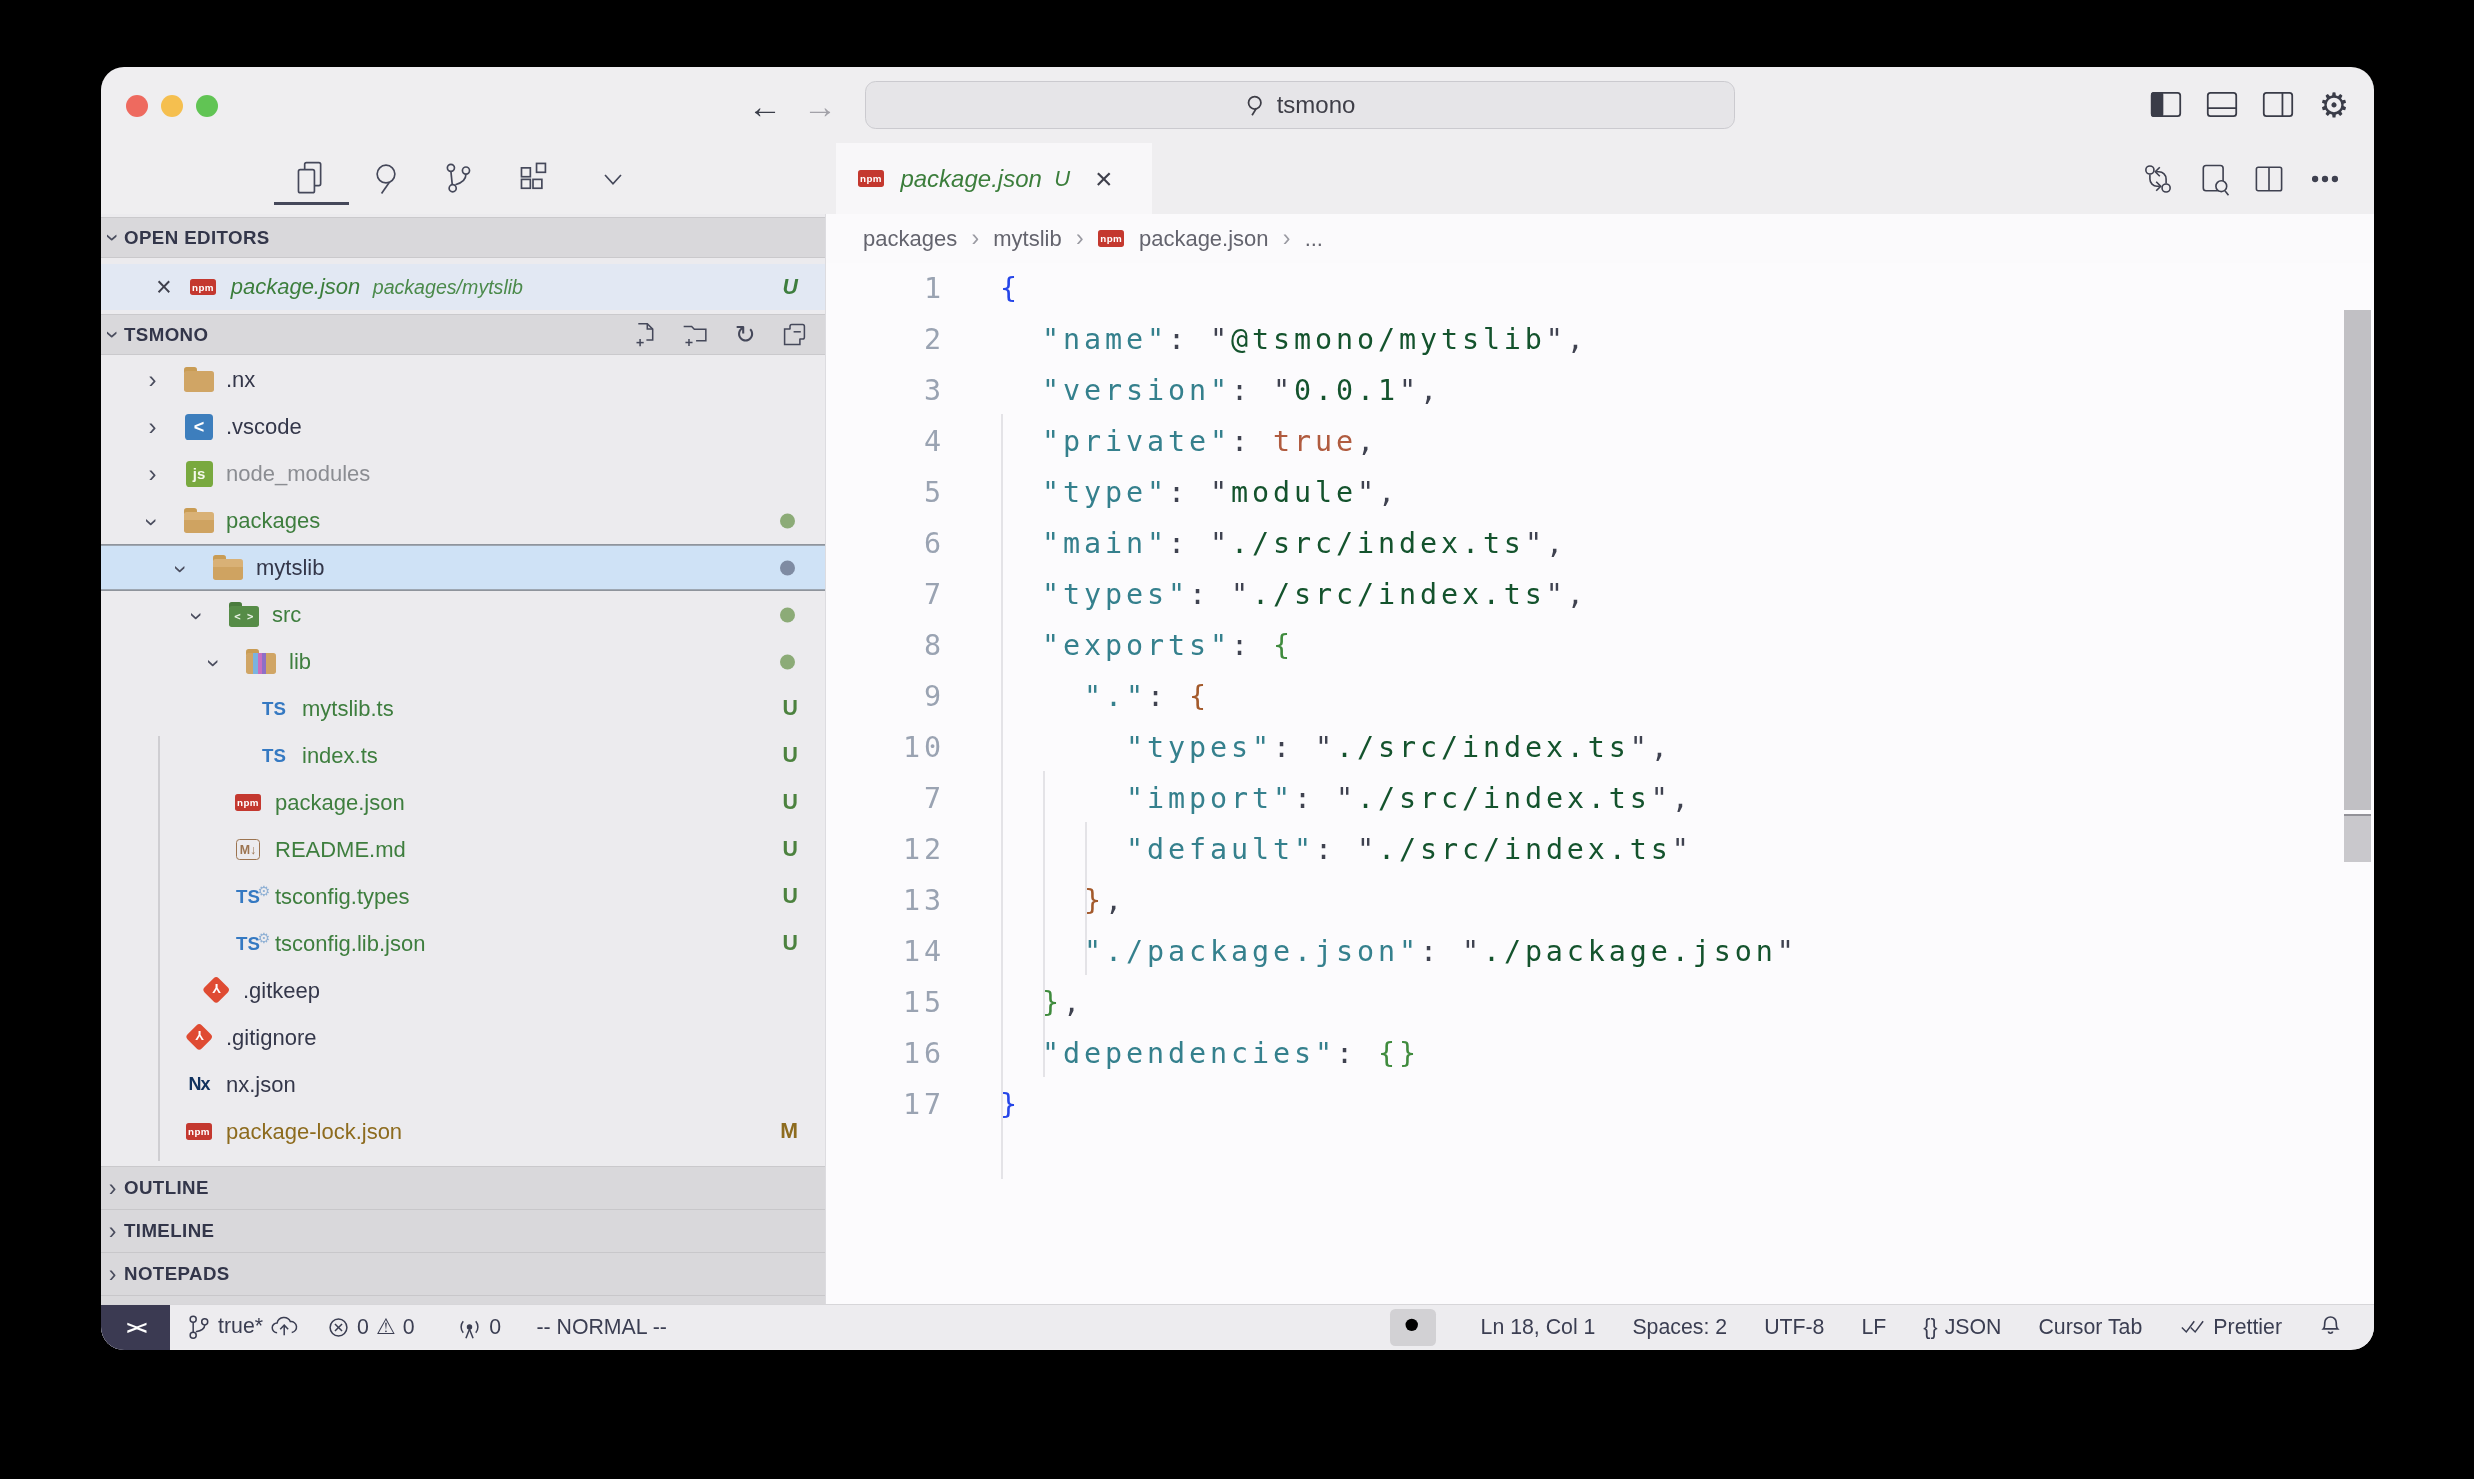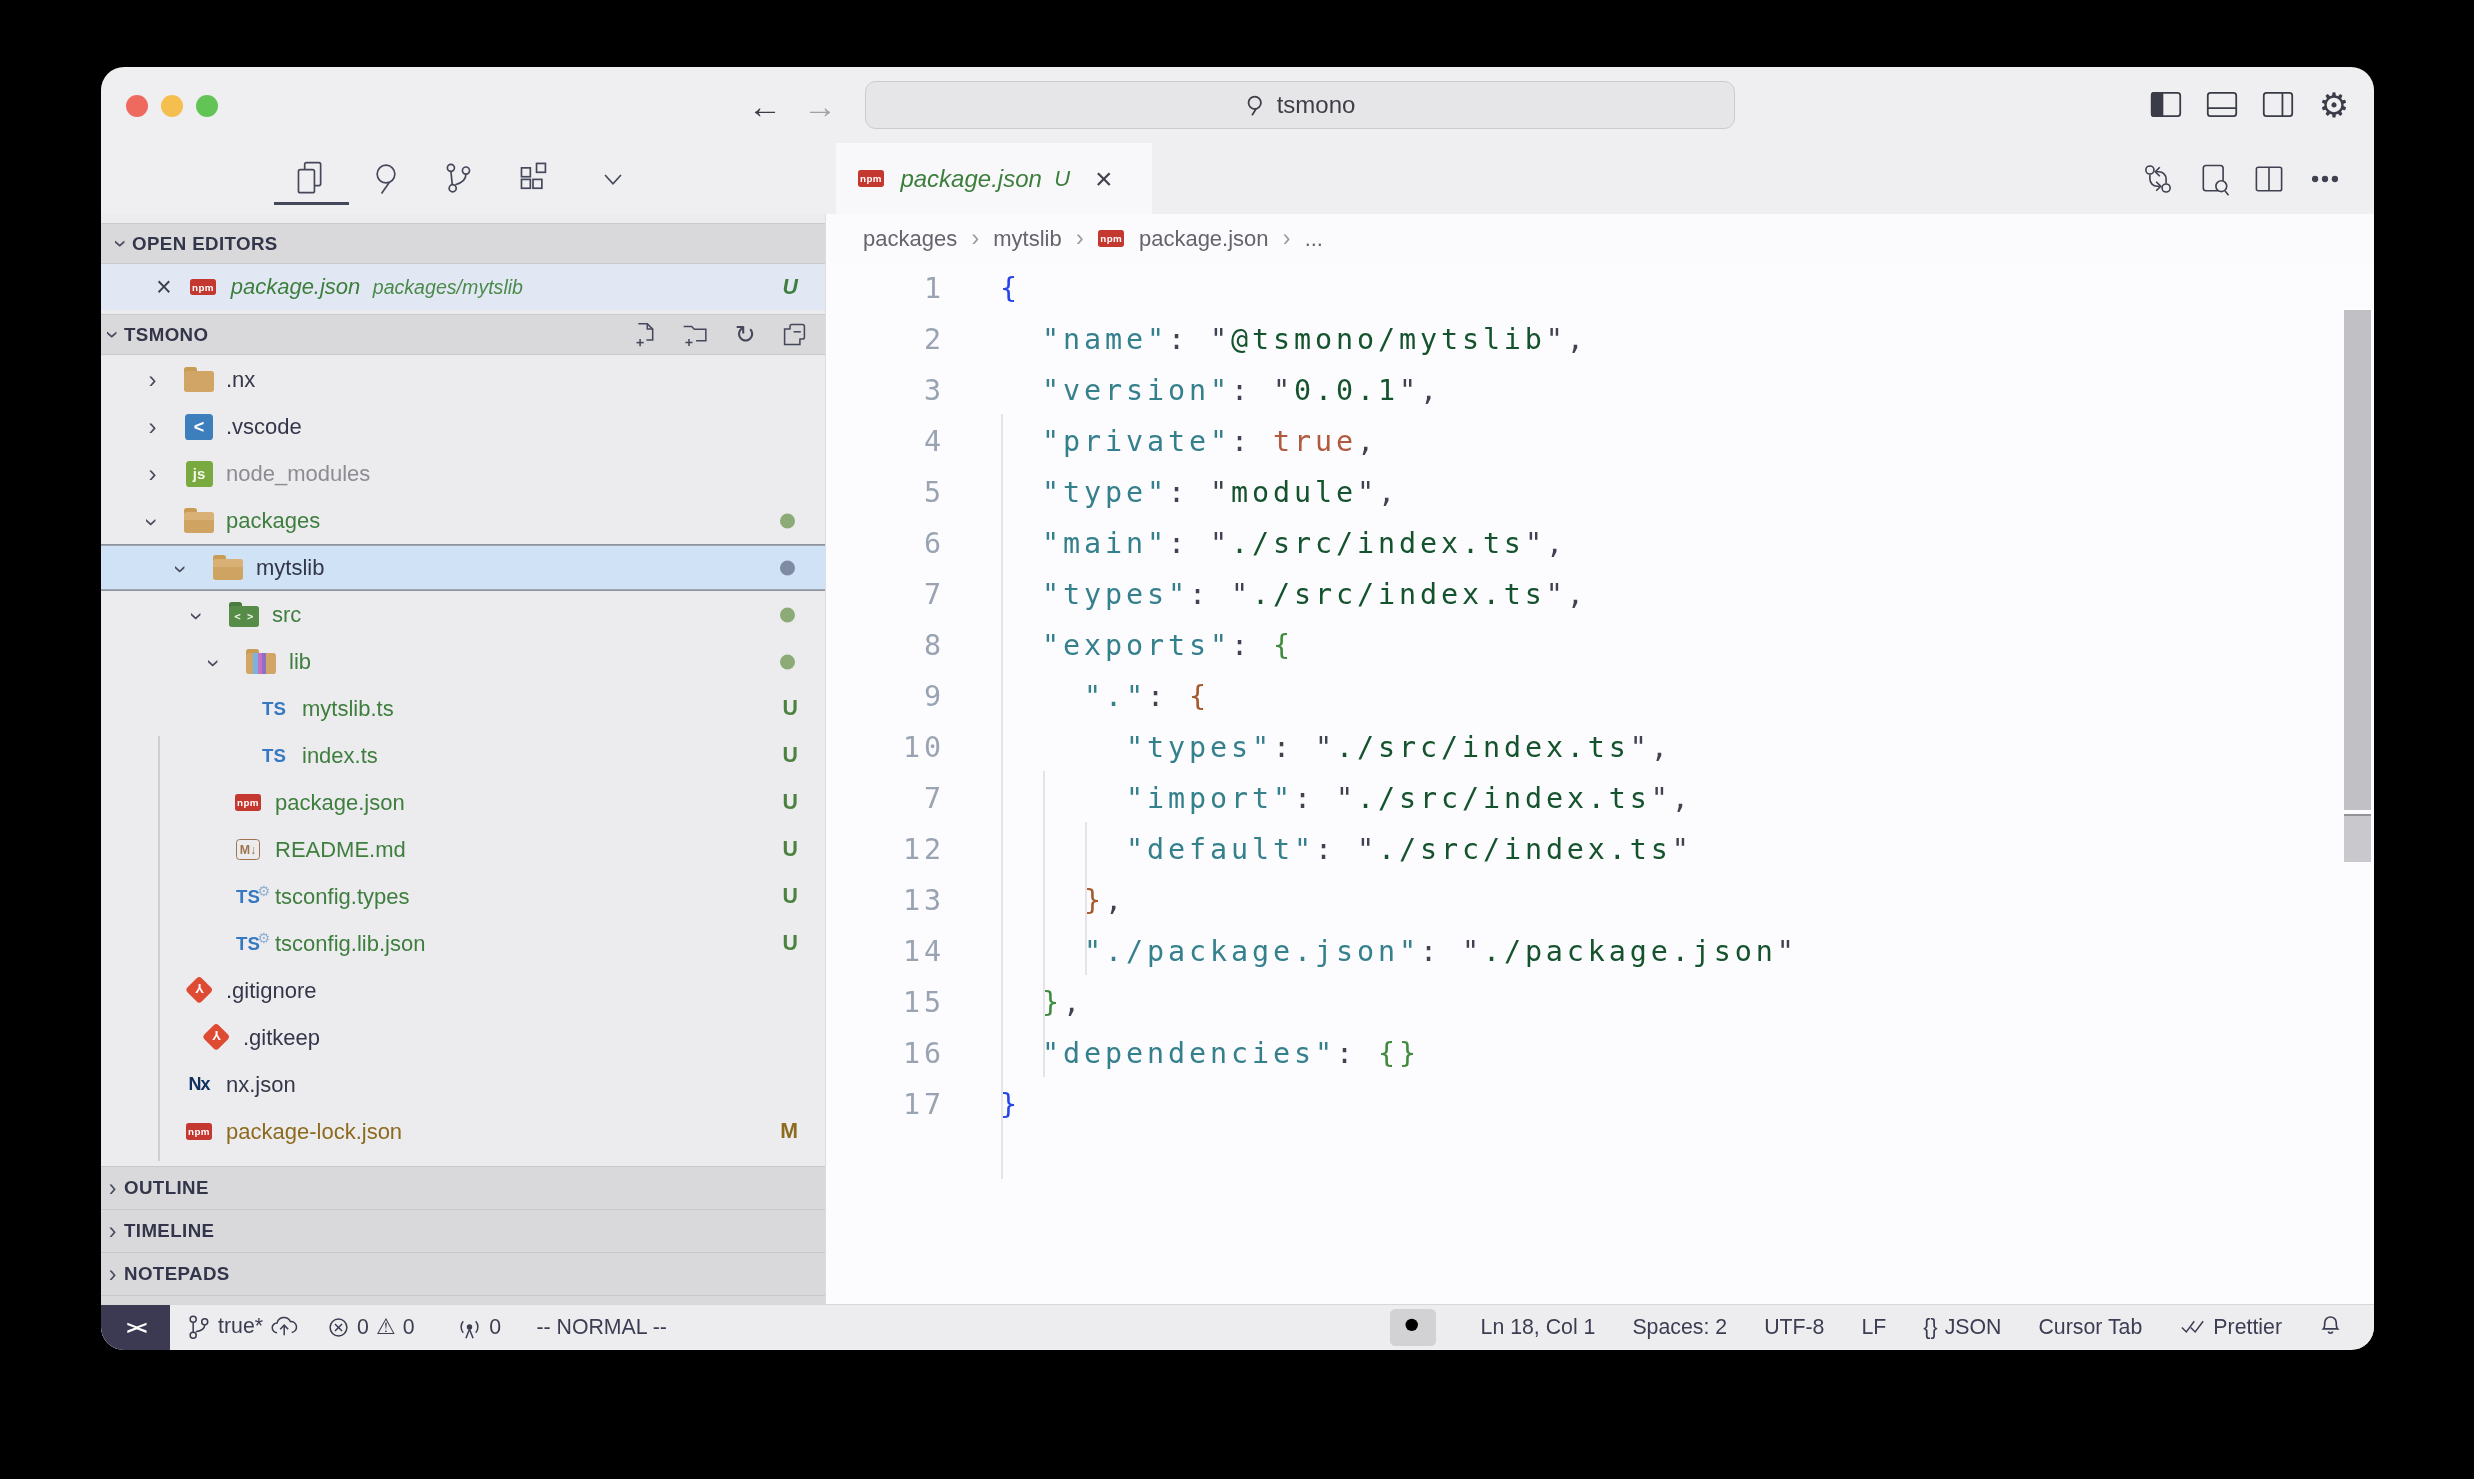--- a/index.html
+++ b/index.html
@@ -31,21 +31,21 @@
   .editicon{position:absolute;top:18px;width:37px;height:36px;display:flex;align-items:center;justify-content:center;}
   .editicon svg{stroke:#3f4произ150;fill:none;stroke-width:1.8px;}
   .editicon svg{stroke:#3f4150;}
 
   
   .sidebar{position:absolute;left:0;top:147px;width:724px;height:1091px;background:#ecebee;}
   .secband{position:absolute;left:0;width:100%;height:41px;background:#d9d8db;border-top:0.9px solid #cac9cc;border-bottom:0.9px solid #cac9cc;box-sizing:border-box;display:flex;align-items:center;}
   .sechead{font-weight:bold;font-size:18.7px;color:#33364a;letter-spacing:0.4px;}
   .twist{font-size:23px;color:#4a4d5e;display:inline-block;width:23px;text-align:center;line-height:23px;}
   .twist.down{transform:rotate(90deg);}
-  .oeband{top:9px;padding-left:8px;}
+  .oeband{top:3px;}
   .oerow{position:absolute;left:0;top:50px;width:100%;height:46px;background:#e2e8f3;display:flex;align-items:center;}
   .oeclose{position:absolute;left:55px;font-size:27px;color:#3f404c;}
   .oename{font-style:italic;font-size:22px;color:#3c7e3c;}
   .oedesc{font-style:italic;font-size:19.6px;color:#4b8a4b;}
   .oebadge{position:absolute;right:27px;font-style:italic;font-weight:bold;font-size:21.3px;color:#3e7e3e;}
   .tsband{top:100px;justify-content:flex-start;}
   .tsactions{position:absolute;right:16px;display:flex;gap:21.3px;}
   .tsactions .ab{width:28.4px;height:28.4px;display:flex;align-items:center;justify-content:center;}
   .tsactions svg{stroke:#45485a;fill:none;stroke-width:1.7px;}
   .refreshchar{font-size:25px;color:#45485a;}
@@ -360,28 +360,28 @@
             <span class="tlabel c-green" style="left: 174px;">tsconfig.types</span>
             <span class="badge b-unt">U</span>
           </div>
           <div class="trow">
             <span class="tw" style="left: 89px;"></span>
             <span class="fi fi-tsconf" style="left: 130px;"></span>
             <span class="tlabel c-green" style="left: 174px;">tsconfig.lib.json</span>
             <span class="badge b-unt">U</span>
           </div>
           <div class="trow">
+            <span class="tw" style="left: 57px;"></span>
+            <span class="fi fi-git" style="left: 98px;"></span>
+            <span class="tlabel c-dark" style="left: 142px;">.gitkeep</span>
+          </div>
+          <div class="trow">
             <span class="tw" style="left: 40px;"></span>
             <span class="fi fi-git" style="left: 81px;"></span>
             <span class="tlabel c-dark" style="left: 125px;">.gitignore</span>
-          </div>
-          <div class="trow">
-            <span class="tw" style="left: 57px;"></span>
-            <span class="fi fi-git" style="left: 98px;"></span>
-            <span class="tlabel c-dark" style="left: 142px;">.gitkeep</span>
           </div>
           <div class="trow">
             <span class="tw" style="left: 40px;"></span>
             <span class="fi fi-nx" style="left: 81px;"></span>
             <span class="tlabel c-dark" style="left: 125px;">nx.json</span>
           </div>
           <div class="trow">
             <span class="tw" style="left: 40px;"></span>
             <span class="fi fi-npm small" style="left: 81px;"></span>
             <span class="tlabel c-modified" style="left: 125px;">package-lock.json</span>

